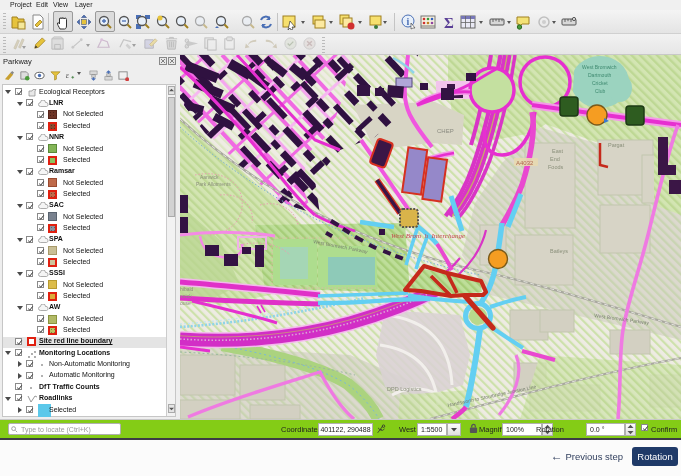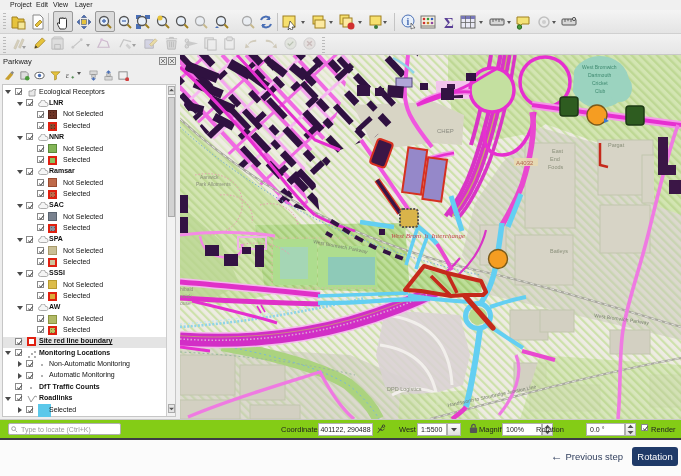--- a/index.html
+++ b/index.html
@@ -1055,18 +1055,18 @@
     <div class="abs" style="left:625px;top:2.5px;width:11px;height:13px;background:linear-gradient(#fdfdfd,#e0e0e0);border:1px solid #b0b0b0"></div>
     <svg class="abs" style="left:627px;top:4px" width="7" height="11" viewBox="0 0 7 11">
       <path d="M0.5 4L3.5 0.8L6.5 4z" fill="#555"></path>
       <path d="M0.5 7l3 3.2L6.5 7z" fill="#555"></path>
     </svg>
     <div class="cb" style="left:641px;top:4px">
       <svg width="7" height="7" viewBox="0 0 7 7">
         <path d="M1.2 3.7 L2.8 5.1 L5.7 1.4" stroke="#333" stroke-width="1.0" fill="none"></path>
       </svg>
     </div>
-    <span class="abs" style="left:651px;top:5px">Render</span>
+    <span class="abs" style="left:651px;top:5px">Confirm</span>
   </div>
 <div id="fsep" class="abs"></div>
 <div id="footer" class="abs">
     <span class="prev"><span style="font-size:12px">←</span> Previous step</span>
     <div class="btn">Rotation</div>
   </div>
 </body></html>

